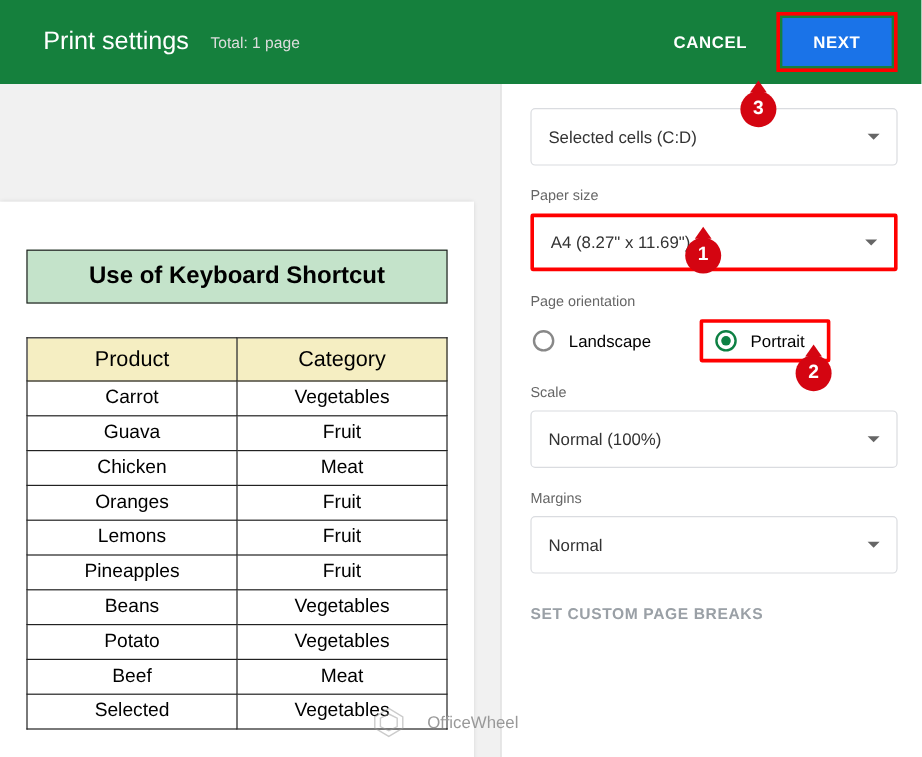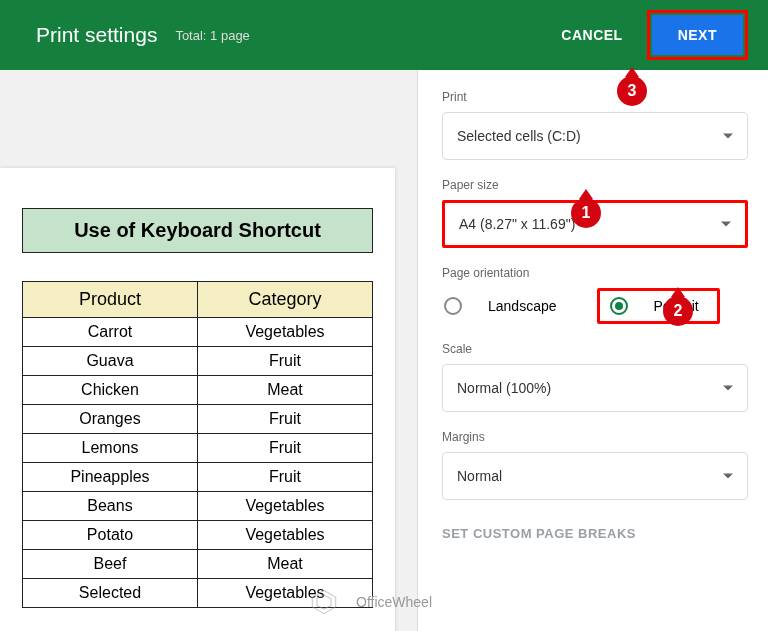--- a/index.html
+++ b/index.html
@@ -27,21 +27,21 @@
 
   
   .panel { flex: 1; padding: 20px 20px 0 24px; overflow: hidden; }
   .section-label { font-size: 12px; color: #666; margin-bottom: 8px; margin-top: 18px; }
   .section-label.first { margin-top: 0; }
 
   .dropdown { border: 1px solid #dadce0; border-radius: 4px; height: 48px; display: flex; align-items: center; padding: 0 14px; font-size: 14px; color: #333; position: relative; cursor: pointer; }
   .dropdown .caret { position: absolute; right: 14px; top: 50%; transform: translateY(-50%); width: 0; height: 0; border-left: 5px solid transparent; border-right: 5px solid transparent; border-top: 5px solid #666; }
 
   .orientation-row { display: flex; gap: 30px; align-items: center; margin-top: 4px; }
-  .radio-opt { display: flex; align-items: center; gap: 26px; font-size: 14px; cursor: pointer; padding: 6px 10px 6px 2px; }
+  .radio-opt { display: flex; align-items: center; gap: 12px; font-size: 14px; cursor: pointer; padding: 6px 10px 6px 2px; }
   .radio-circle { width: 18px; height: 18px; border: 2px solid #888; border-radius: 50%; display: inline-block; position: relative; }
   .radio-circle.selected { border-color: #0d8043; }
   .radio-circle.selected::after { content:""; position:absolute; inset:3px; background:#0d8043; border-radius:50%; }
 
   .set-breaks { color: #9aa0a6; font-size: 13px; font-weight: 600; letter-spacing: .5px; margin-top: 26px; }
 
   
   .hl-red { border: 3px solid #ff0000 !important; border-radius: 2px; }
 
   
@@ -119,21 +119,20 @@
             <tr>
               <td>Selected</td>
               <td>Vegetables</td>
             </tr>
           </tbody>
       </table>
     </div>
   </div>
 
   <div class="panel">
-    <div class="section-label first">Print</div>
     <div class="dropdown">
       <span>Selected cells (C:D)</span>
       <span class="caret"></span>
     </div>
 
     <div class="section-label">Paper size</div>
     <div class="dropdown hl-red">
       <span>A4 (8.27" x 11.69")</span>
       <span class="caret"></span>
     </div>

